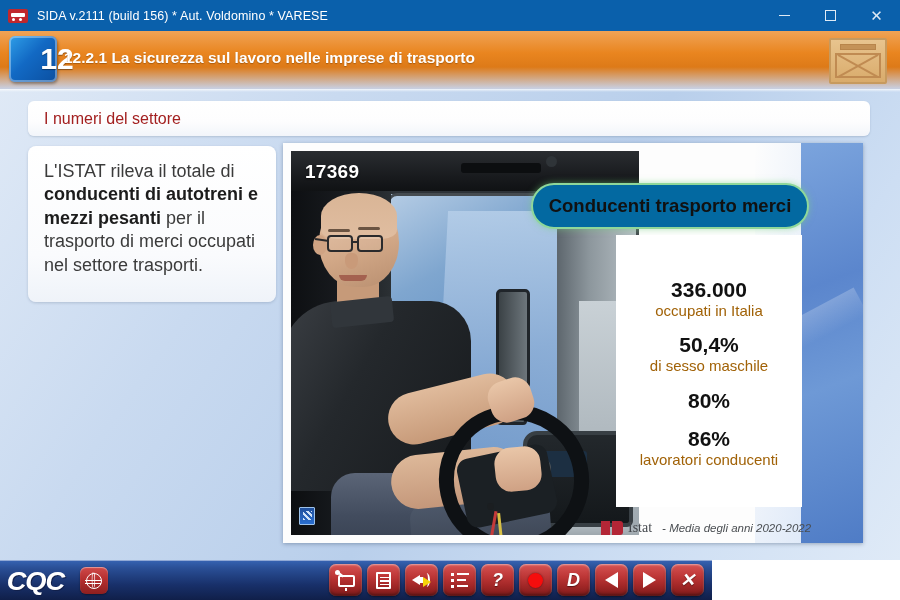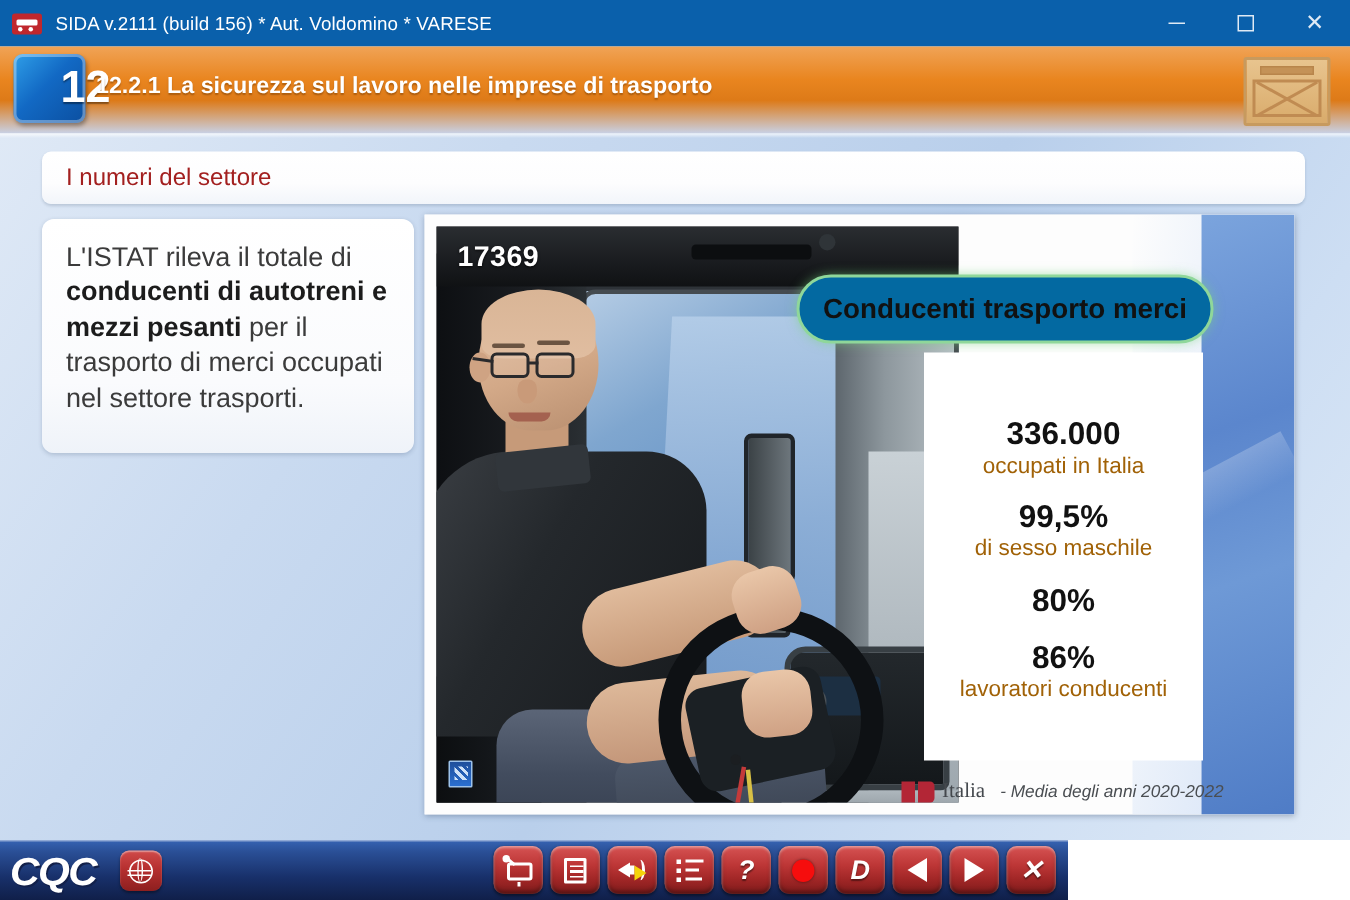--- a/index.html
+++ b/index.html
@@ -620,38 +620,38 @@
     <div class="callout">
       <span class="txt">Conducenti trasporto merci</span>
     </div>
 
     <div class="stats">
       <div class="stat">
         <div class="v">336.000</div>
         <div class="d">occupati in Italia</div>
       </div>
       <div class="stat">
-        <div class="v">99,5%</div>
+        <div class="v">50,4%</div>
         <div class="d">di sesso maschile</div>
       </div>
       <div class="stat">
         <div class="v">80%</div>
       </div>
       <div class="stat">
         <div class="v">86%</div>
         <div class="d">lavoratori conducenti</div>
       </div>
     </div>
 
     <div class="source">
       <span class="istat-mark">
           <i class="b1"></i>
           <i class="b2"></i>
         </span>
-      <span class="istat-word">Italia</span>
+      <span class="istat-word">Istat</span>
       <span class="source-note">- Media degli anni 2020-2022</span>
     </div>
   </div>
 
   <div class="toolbar">
     <div class="cqc">CQC</div>
     <div class="globe-btn">
       <span class="globe"></span>
     </div>
     <div class="tools">

